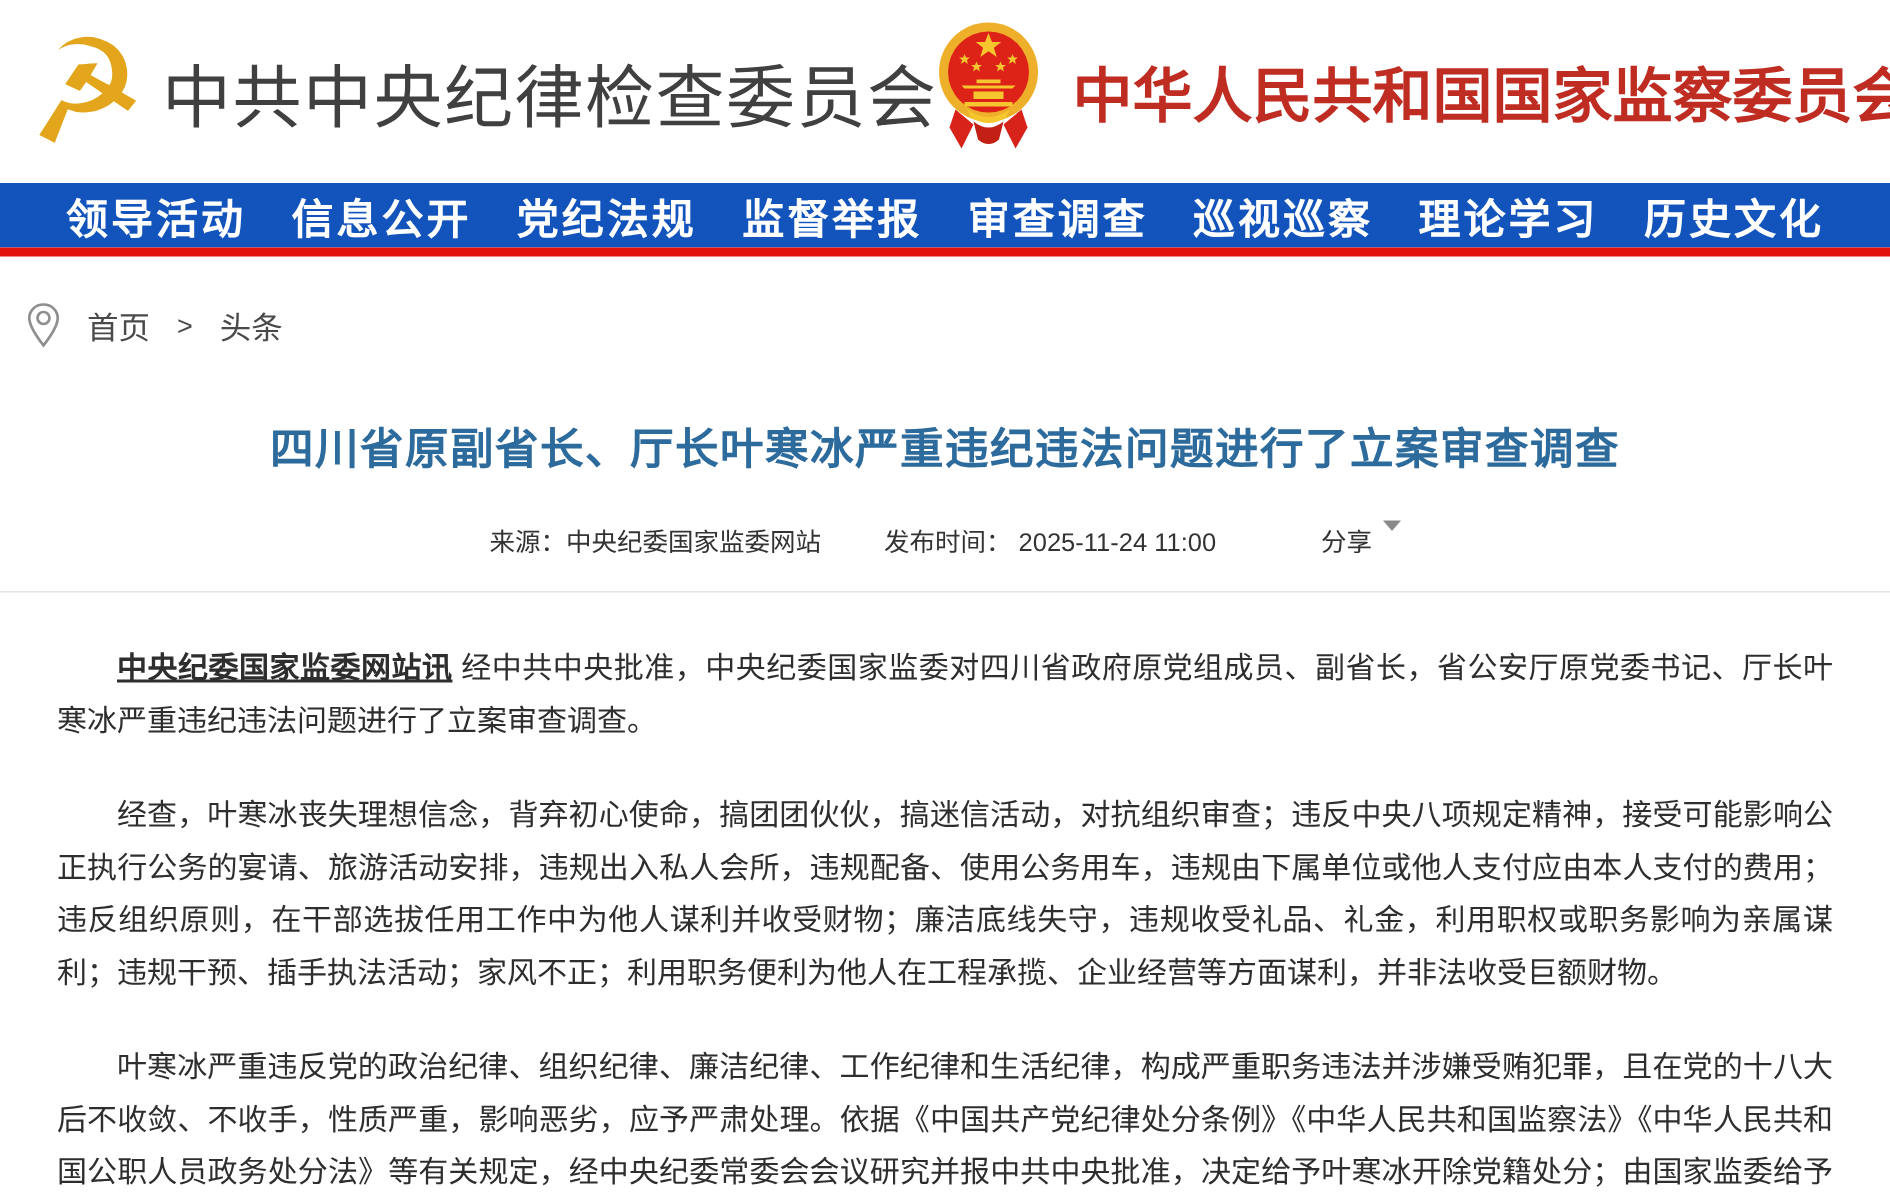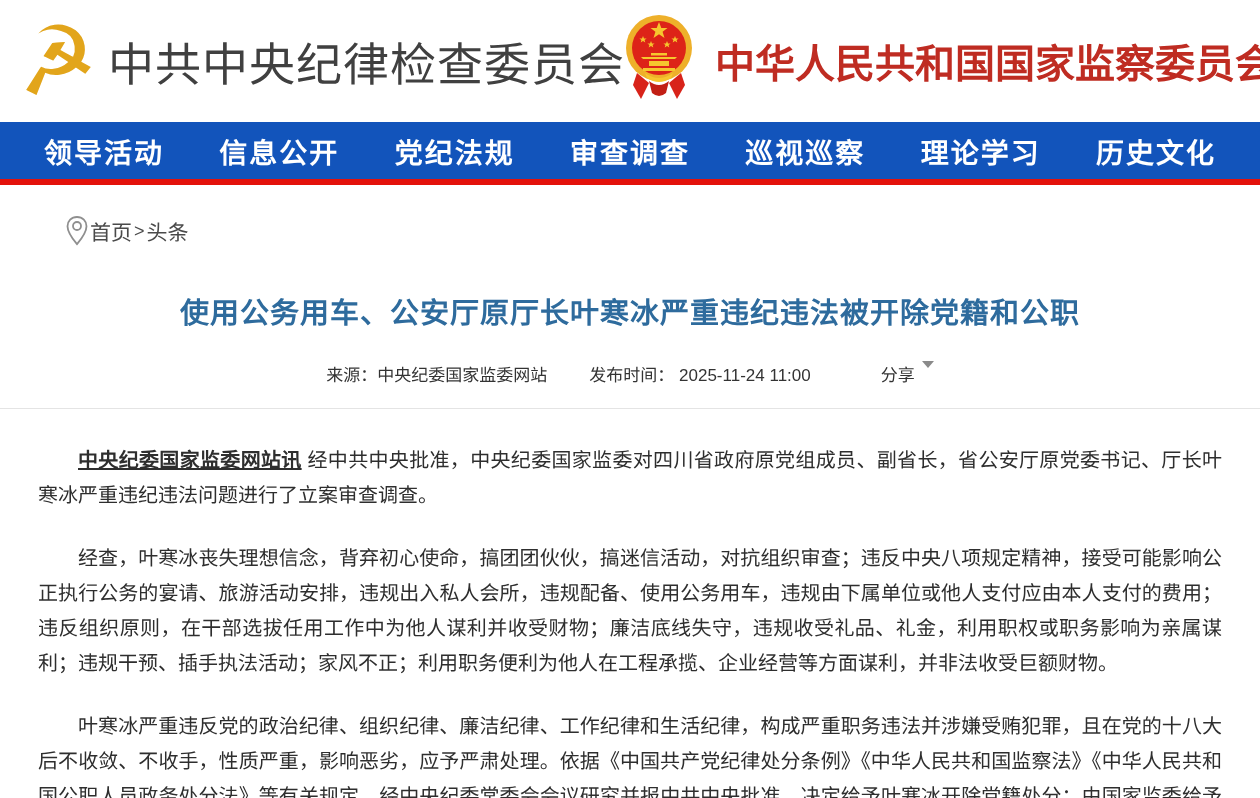--- a/index.html
+++ b/index.html
@@ -12,30 +12,30 @@
             padding:0 18px 0 12px; background:#fff; }
   .brand { display:flex; align-items:center; text-decoration:none; cursor:pointer; }
   .party-emblem { font-size:92px; line-height:92px; color:#e2a51b; width:88px; text-align:center;
                   transform:rotate(-8deg); font-family:"DejaVu Sans", sans-serif; }
   .brand-title-1 { font-family:"Liberation Serif", serif; font-weight:normal; font-size:46px;
                    color:#404040; letter-spacing:1px; margin-left:8px; white-space:nowrap; }
   .brand-title-2 { font-family:"Liberation Serif", serif; font-weight:bold; font-size:40px;
                    color:#bf2c22; letter-spacing:0px; margin-left:22px; white-space:nowrap; }
 
   
-  .nav { height:57px; background:#1254bb; display:flex; align-items:center;
+  .nav { height:43px; background:#1254bb; display:flex; align-items:center;
          justify-content:space-between; padding:0 44px; }
   .nav-item { color:#ffffff; font-size:28px; font-weight:bold; text-decoration:none;
               font-family:"Liberation Serif", serif; letter-spacing:2px; cursor:pointer;
               white-space:nowrap; }
   .red-strip { height:6px; background:#e3120b; }
 
   
-  .breadcrumb { display:flex; align-items:center; gap:0; padding:30px 0 26px 16px;
-                font-size:21px; color:#4a4a4a;margin-left:48px; }
+  .breadcrumb { display:flex; align-items:center; gap:16px; padding:30px 0 26px 16px;
+                font-size:21px; color:#4a4a4a; }
   .breadcrumb a { color:#4a4a4a; text-decoration:none; cursor:pointer; }
   .crumb-sep { color:#4a4a4a; font-size:18px; padding:0 2px; }
   .pin-icon svg { display:block; }
 
   
   .article-title { text-align:center; color:#2e6b9d; font-size:29px; font-weight:bold;
                    margin-top:16px; letter-spacing:1px; font-family:"Liberation Sans", sans-serif; }
   .meta { display:flex; justify-content:center; align-items:center; margin-top:30px;
           padding-bottom:22px; border-bottom:1px solid #e4e4e4; font-size:17px; color:#333; }
   .meta .block { white-space:nowrap; }
@@ -80,40 +80,41 @@
         </svg>
       </span>
       <span class="brand-title-2">中华人民共和国国家监察委员会</span>
     </a>
   </div>
 
   <div class="nav">
     <a class="nav-item">领导活动</a>
     <a class="nav-item">信息公开</a>
     <a class="nav-item">党纪法规</a>
+    <a class="nav-item">监督举报</a>
     <a class="nav-item">审查调查</a>
     <a class="nav-item">巡视巡察</a>
     <a class="nav-item">理论学习</a>
     <a class="nav-item">历史文化</a>
   </div>
   <div class="red-strip"></div>
 
   <div class="breadcrumb">
     <span class="pin-icon">
       <svg width="26" height="32" viewBox="0 0 26 32">
         <path d="M13 2 C7.4 2 3.5 6.2 3.5 11.2 c0 6.6 9.5 18 9.5 18 s9.5-11.4 9.5-18 C22.5 6.2 18.6 2 13 2 z" fill="none" stroke="#8f8f8f" stroke-width="1.8"></path>
         <circle cx="13" cy="11" r="4" fill="none" stroke="#8f8f8f" stroke-width="1.8"></circle>
       </svg>
     </span>
     <a>首页</a>
     <span class="crumb-sep">&gt;</span>
     <a>头条</a>
   </div>
 
-  <h1 class="article-title">使用公务用车、公安厅原厅长叶寒冰严重违纪违法被开除党籍和公职</h1>
+  <h1 class="article-title">四川省原副省长、厅长叶寒冰严重违纪违法问题进行了立案审查调查</h1>
 
   <div class="meta">
     <span class="block"><span>来源：</span><span>中央纪委国家监委网站</span></span>
     <span class="block time-block"><span>发布时间：</span>&nbsp;<span>2025-11-24 11:00</span></span>
     <span class="share">
       <span>分享</span>
       <span class="chevron-down"></span>
     </span>
   </div>
 

